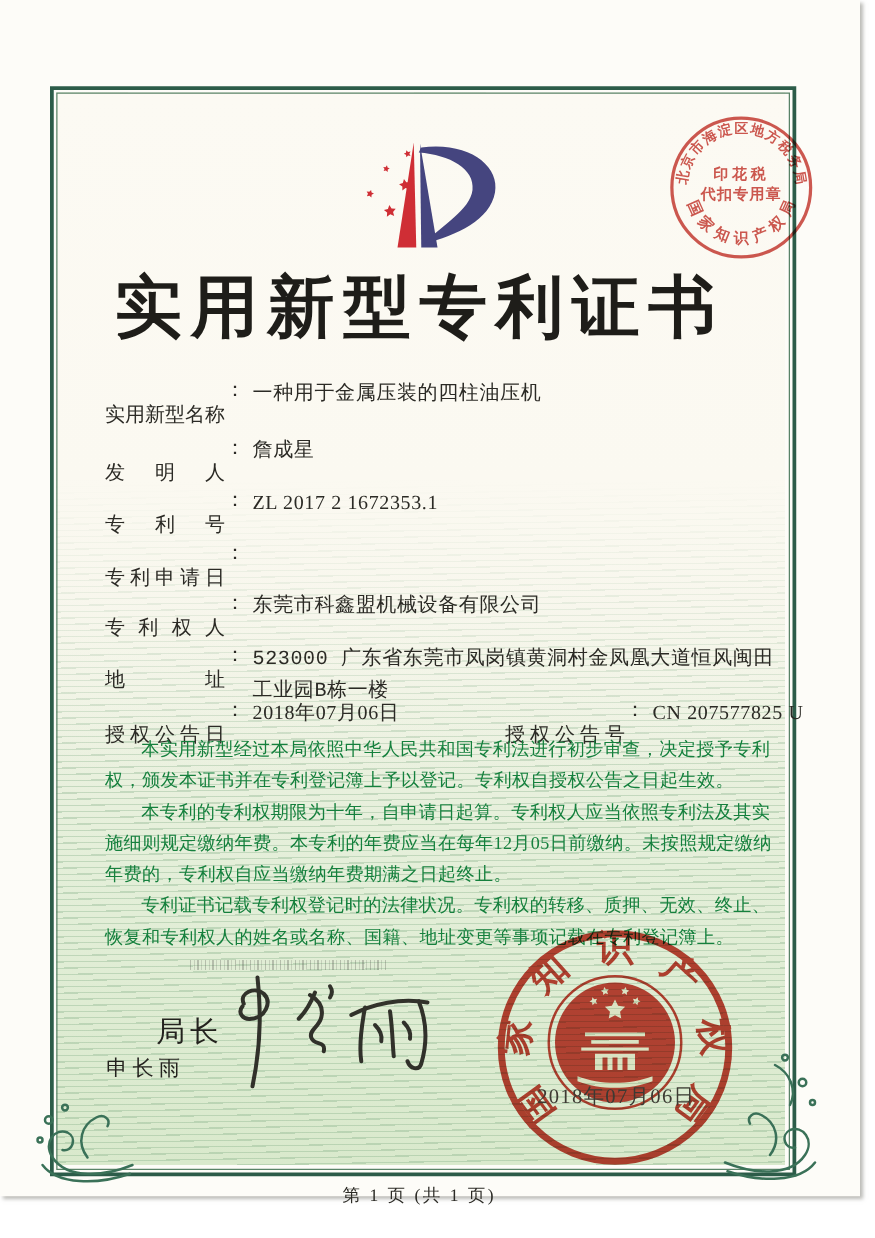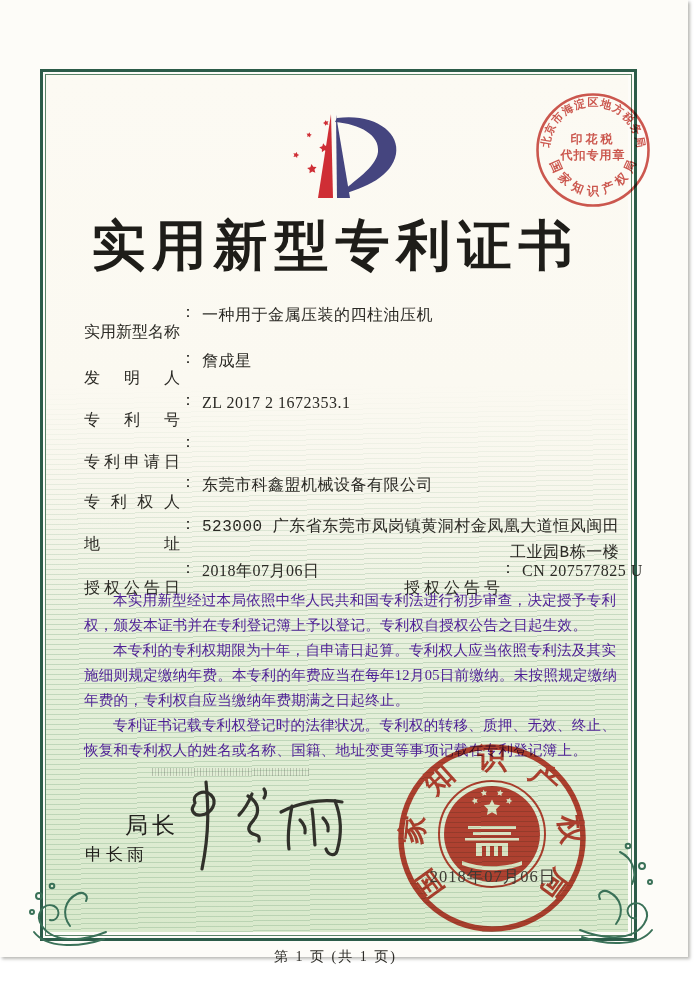--- a/index.html
+++ b/index.html
@@ -19,22 +19,22 @@
       repeating-linear-gradient(179deg, rgba(118,166,124,.32) 0 1px, rgba(255,255,255,0) 1px 5px),
       linear-gradient(180deg,#faf8f0 0%,#f4f4e8 45%,#e4efd9 72%,#d9e9cc 100%);}
   .abs{position:absolute;z-index:2;}
   .cert-no{left:84px;top:110px;font-size:17px;letter-spacing:3px;color:#2b2a25;}
   .title{left:40px;top:210px;width:591px;text-align:center;font-size:54px;font-weight:700;
          letter-spacing:7px;color:#1e1d19;}
   .field-row{left:84px;display:flex;align-items:flex-start;font-size:16px;color:#2b2a25;}
   .flabel{display:inline-block;width:96px;text-align:justify;text-align-last:justify;
           text-justify:inter-character;margin-top:20px;}
   .fcolon{margin:0 6px 0 0;}
-  .fvalue{white-space:pre-line;letter-spacing:.5px;line-height:26px;max-width:440px;text-align:right;}
-  .paras{left:84px;top:588px;width:536px;font-size:14.5px;line-height:25px;color:#4c1d95;}
+  .fvalue{white-space:pre-line;letter-spacing:.5px;line-height:26px;max-width:440px;}
+  .paras{left:84px;top:588px;width:536px;font-size:14.5px;line-height:25px;color:#15803d;}
   .paras p{margin:0;text-indent:2em;letter-spacing:.3px;}
   .barcode{left:152px;top:768px;width:158px;height:8px;opacity:.55;z-index:2;
     background:repeating-linear-gradient(90deg, rgba(80,80,75,.55) 0 1px, transparent 1px 3px,
                rgba(80,80,75,.35) 3px 4px, transparent 4px 6px);}
   .sig-title{left:85px;top:810px;font-size:23px;letter-spacing:4px;color:#23221e;margin-left:40px;}
   .sig-name{left:85px;top:843px;font-size:17px;letter-spacing:4px;color:#23221e;}
   .footer{left:40px;top:912px;width:591px;text-align:center;font-size:14px;
           letter-spacing:2px;color:#2c2b26;margin-top:36px;}
   svg text{font-family:"Liberation Serif","DejaVu Serif",serif;}
   .seal-svg{left:396px;top:742px;z-index:3;mix-blend-mode:multiply;opacity:.93;}

